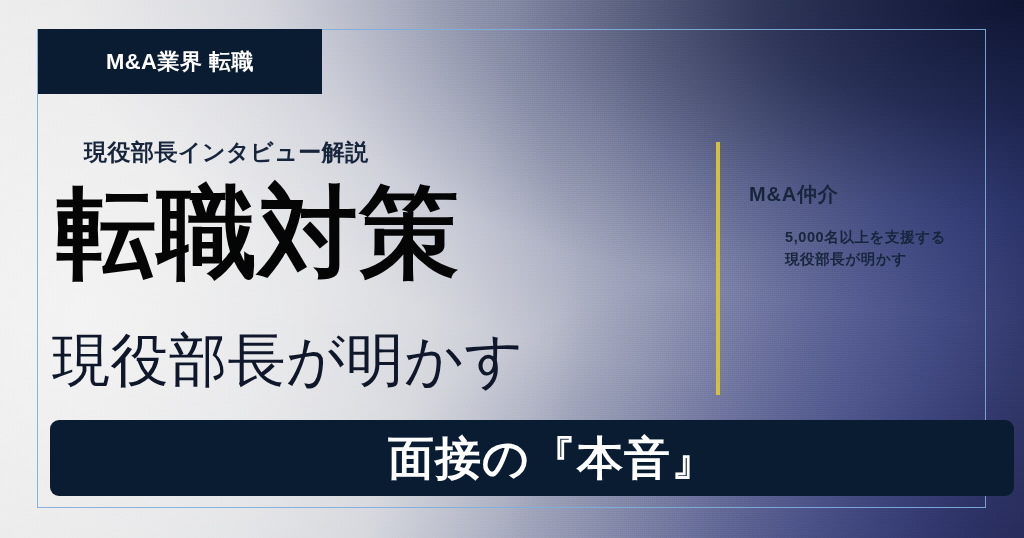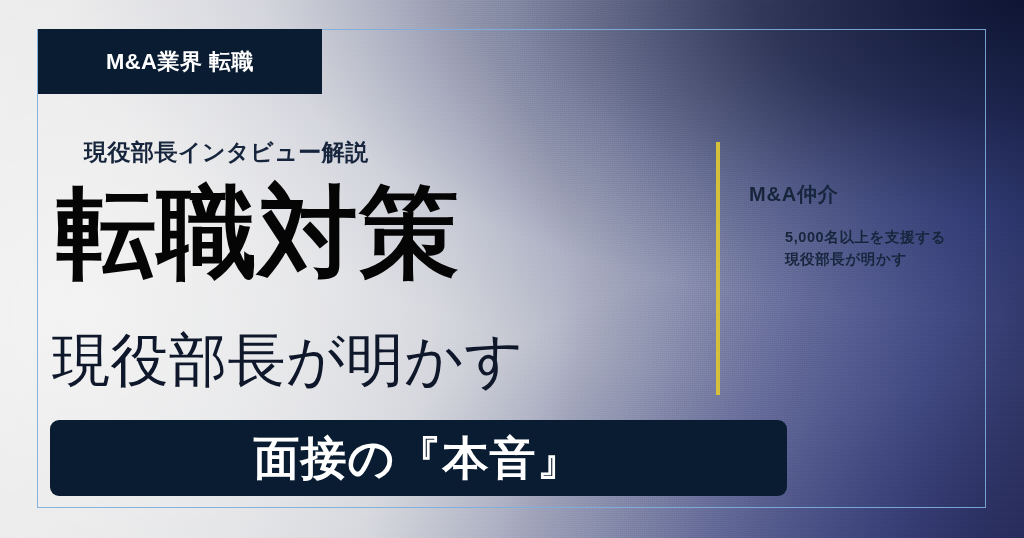--- a/index.html
+++ b/index.html
@@ -180,27 +180,28 @@
     letter-spacing: 0.6px;
     white-space: nowrap;
     margin-left: 36px;
   }
 
   
   .banner {
     position: absolute;
     left: 50px;
     top: 420px;
-    width: 737px;
+    width: 922px;
     height: 76px;
     background: #0a1c31;
     border-radius: 9px;
     display: flex;
     align-items: center;
     justify-content: center;
+    padding-left: 42px;
   }
   .banner-label {
     color: #ffffff;
     font-size: 46px;
     font-weight: 700;
     letter-spacing: 1px;
     line-height: 1;
     white-space: nowrap;
   }
 </style>

